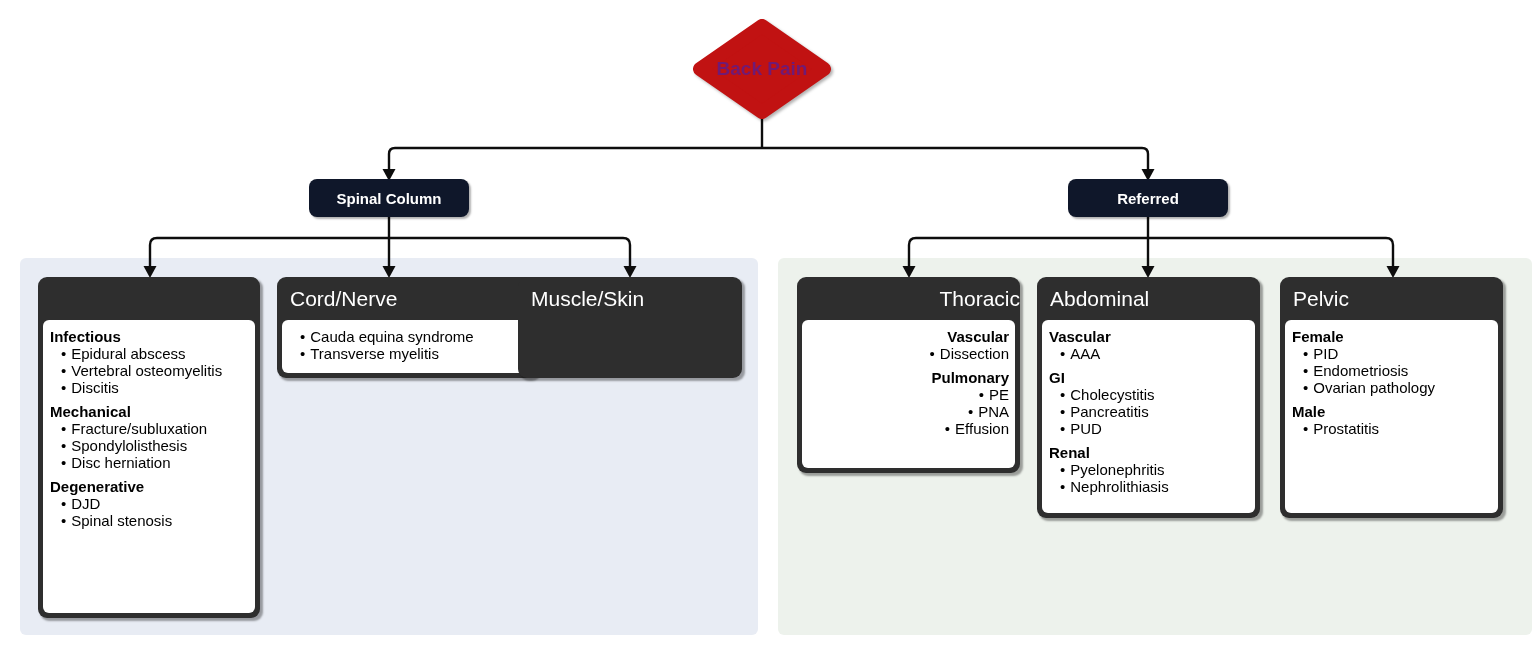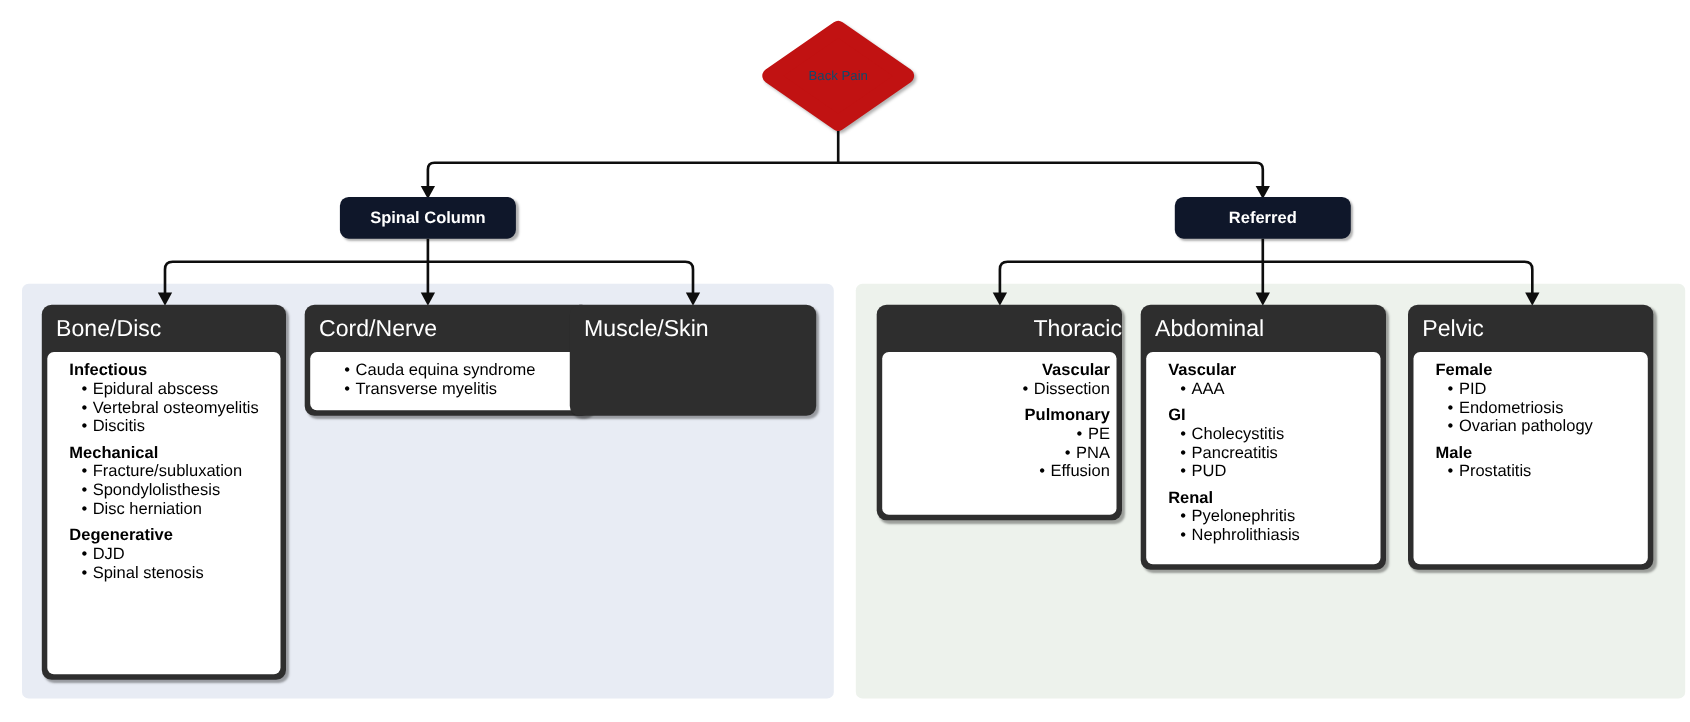--- a/index.html
+++ b/index.html
@@ -12,21 +12,21 @@
   svg.connectors polygon { fill:#0d0d0d; }
 
   .panel { position:absolute; top:258px; height:377px; border-radius:6px; }
   .panel-left  { left:20px;  width:738px; background:#e8ecf4; }
   .panel-right { left:778px; width:754px; background:#edf2ec; }
 
   .diamond-svg { position:absolute; left:0; top:0; filter:drop-shadow(2px 2px 1.5px rgba(0,0,0,.3)); }
   .diamond-label {
     position:absolute; left:694px; top:21px; width:136px; height:96px;
     display:flex; align-items:center; justify-content:center;
-    color:#0c4a6e; font-weight:normal; font-size:12px;
+    color:#701a75; font-weight:bold; font-size:19px;
   }
 
   .btn {
     position:absolute; width:160px; height:38px; top:179px;
     background:#0f172a; border-radius:8px; color:#ffffff;
     font-weight:bold; font-size:15px;
     display:flex; align-items:center; justify-content:center;
     box-shadow:2px 2px 2px rgba(0,0,0,.3);
   }
   .btn-spinal   { left:309px; }
@@ -37,21 +37,21 @@
     box-shadow:2.5px 2.5px 2px rgba(0,0,0,.35);
   }
   .card-header {
     height:43px; box-sizing:border-box; color:#ffffff;
     font-size:21px; font-weight:400; padding:10px 0 0 13px;
     white-space:nowrap; overflow:hidden;
   }
   .card-body {
     position:absolute; left:5px; right:5px; top:43px; bottom:5px;
     background:#ffffff; border-radius:6px; box-sizing:border-box;
-    padding:8px 6px 8px 20px; overflow:hidden; color:#000;
+    padding:8px 6px 8px 7px; overflow:hidden; color:#000;
   }
   .group + .group { margin-top:7px; }
   .group-heading { font-weight:bold; font-size:15px; line-height:17px; }
   .item { font-size:15px; line-height:17px; padding-left:11px; white-space:nowrap; }
   .item::before { content:"\2022"; margin-right:5px; }
 
   .card-bone     { left:38px;   top:277px; width:222px; height:341px; }
   .card-cord     { left:277px;  top:277px; width:261px; height:101px; }
   .card-muscle   { left:518px;  top:277px; width:224px; height:101px; }
   .card-thoracic { left:797px;  top:277px; width:223px; height:196px;text-align:right; }
@@ -94,21 +94,20 @@
   </div>
 
   <div class="btn btn-spinal">
     <span>Spinal Column</span>
   </div>
   <div class="btn btn-referred">
     <span>Referred</span>
   </div>
 
   <div class="card card-bone">
-    <div class="card-header">Bone/Disc</div>
     <div class="card-body">
       <div class="group">
         <div class="group-heading">Infectious</div>
         <div class="item">Epidural abscess</div>
         <div class="item">Vertebral osteomyelitis</div>
         <div class="item">Discitis</div>
       </div>
       <div class="group">
         <div class="group-heading">Mechanical</div>
         <div class="item">Fracture/subluxation</div>

